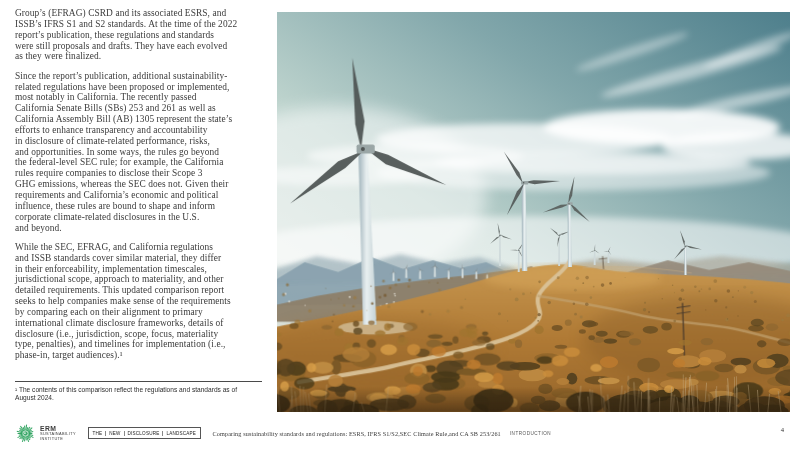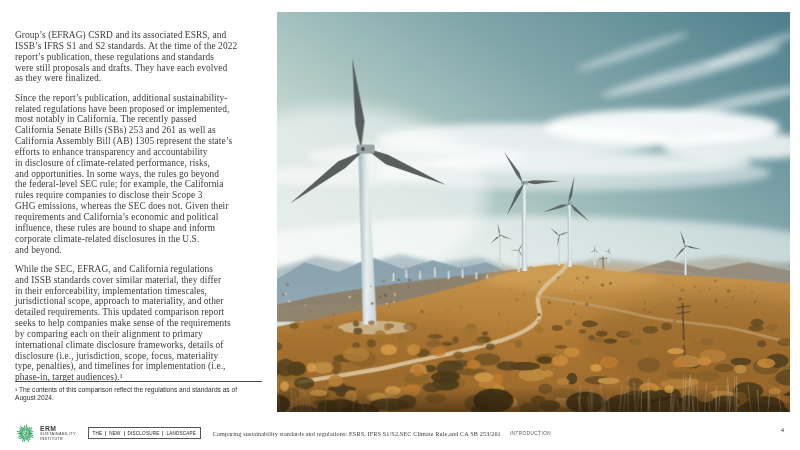--- a/index.html
+++ b/index.html
@@ -2,21 +2,21 @@
 <html style="--brand-green: #2aa15c;"><head>
 <meta charset="utf-8">
 <style>
   html,body{margin:0;padding:0;}
   body{
     width:800px;height:450px;position:relative;overflow:hidden;
     background:#ffffff;font-family:"Liberation Serif",serif;
     -webkit-font-smoothing:antialiased;
   }
   
-  .text-col{position:absolute;left:15px;top:8px;width:262px;margin-top:22px;}
+  .text-col{position:absolute;left:15px;top:8px;width:262px;}
   .text-col p{
     margin:0 0 8.5px 0;font-size:9.4px;line-height:10.85px;
     color:#3b3b3b;letter-spacing:.08px;white-space:pre-line;
   }
   
   .footnote{
     position:absolute;left:15px;top:381px;width:247px;
     border-top:1px solid #4a4a4a;padding-top:4px;
   }
   .footnote p{

